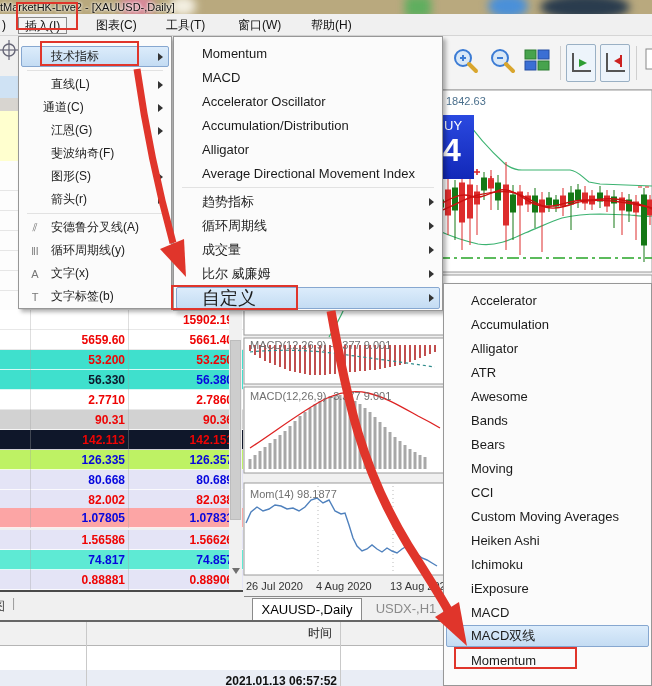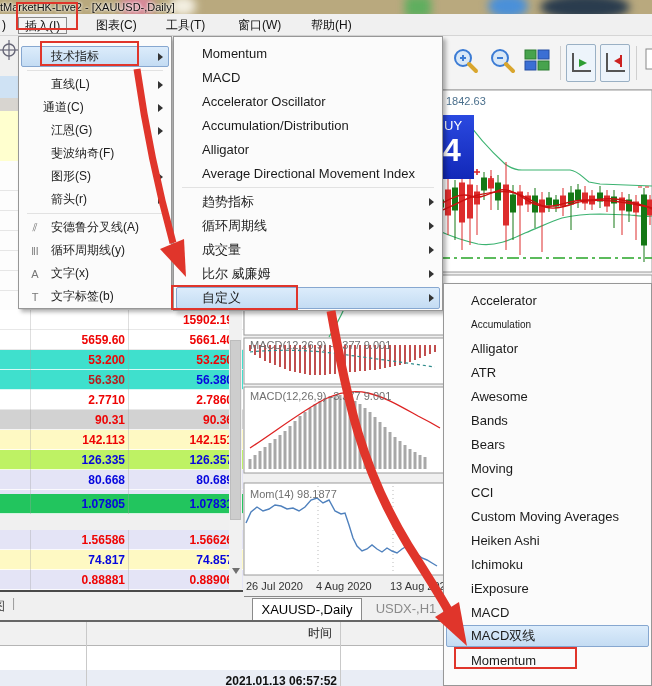--- a/index.html
+++ b/index.html
@@ -119,38 +119,38 @@
         <span class="mw-div" style="left: 30px;"></span>
         <span class="mw-div" style="left: 128px;"></span>
       </div>
       <div class="mw-row" style="top: 40px; background: rgb(63, 224, 205); border-bottom: 1px solid rgba(255, 255, 255, 0.8);">
         <span class="mw-cell" style="left: 30px; width: 95px; color: rgb(238, 4, 4);">53.200</span>
         <span class="mw-cell" style="left: 130px; width: 103px; color: rgb(238, 4, 4);">53.250</span>
         <span class="mw-div" style="left: 30px;"></span>
         <span class="mw-div" style="left: 128px;"></span>
       </div>
       <div class="mw-row" style="top: 60px; background: rgb(63, 224, 205); border-bottom: 1px solid rgba(255, 255, 255, 0.8);">
-        <span class="mw-cell" style="left: 30px; width: 95px; color: #b91c1c;">56.330</span>
+        <span class="mw-cell" style="left: 30px; width: 95px; color: #0f172a;">56.330</span>
         <span class="mw-cell" style="left: 130px; width: 103px; color: rgb(7, 7, 221);">56.380</span>
         <span class="mw-div" style="left: 30px;"></span>
         <span class="mw-div" style="left: 128px;"></span>
       </div>
       <div class="mw-row" style="top: 80px; background: rgb(255, 255, 255); border-bottom: 1px solid rgb(232, 232, 232);">
         <span class="mw-cell" style="left: 30px; width: 95px; color: rgb(238, 4, 4);">2.7710</span>
         <span class="mw-cell" style="left: 130px; width: 103px; color: rgb(238, 4, 4);">2.7860</span>
         <span class="mw-div" style="left: 30px;"></span>
         <span class="mw-div" style="left: 128px;"></span>
       </div>
       <div class="mw-row" style="top: 100px; background: rgb(210, 210, 210); border-bottom: 1px solid rgba(255, 255, 255, 0.8);">
         <span class="mw-cell" style="left: 30px; width: 95px; color: rgb(238, 4, 4);">90.31</span>
         <span class="mw-cell" style="left: 130px; width: 103px; color: rgb(238, 4, 4);">90.36</span>
         <span class="mw-div" style="left: 30px;"></span>
         <span class="mw-div" style="left: 128px;"></span>
       </div>
-      <div class="mw-row" style="top: 120px; background: #fef9c3; border-bottom: 1px solid rgba(255, 255, 255, 0.8);">
+      <div class="mw-row" style="top: 120px; background: #0f172a; border-bottom: 1px solid rgba(255, 255, 255, 0.8);">
         <span class="mw-cell" style="left: 30px; width: 95px; color: rgb(238, 4, 4);">142.113</span>
         <span class="mw-cell" style="left: 130px; width: 103px; color: rgb(238, 4, 4);">142.151</span>
         <span class="mw-div" style="left: 30px;"></span>
         <span class="mw-div" style="left: 128px;"></span>
       </div>
       <div class="mw-row" style="top: 140px; background: #bef264; border-bottom: 1px solid rgba(255, 255, 255, 0.8);">
         <span class="mw-cell" style="left: 30px; width: 95px; color: rgb(7, 7, 221);">126.335</span>
         <span class="mw-cell" style="left: 130px; width: 103px; color: rgb(7, 7, 221);">126.357</span>
         <span class="mw-div" style="left: 30px;"></span>
         <span class="mw-div" style="left: 128px;"></span>
@@ -160,33 +160,33 @@
         <span class="mw-cell" style="left: 130px; width: 103px; color: rgb(7, 7, 221);">80.689</span>
         <span class="mw-div" style="left: 30px;"></span>
         <span class="mw-div" style="left: 128px;"></span>
       </div>
       <div class="mw-row" style="top: 180px; background: rgb(228, 228, 246); border-bottom: 1px solid rgba(255, 255, 255, 0.8);">
         <span class="mw-cell" style="left: 30px; width: 95px; color: rgb(238, 4, 4);">82.002</span>
         <span class="mw-cell" style="left: 130px; width: 103px; color: rgb(238, 4, 4);">82.038</span>
         <span class="mw-div" style="left: 30px;"></span>
         <span class="mw-div" style="left: 128px;"></span>
       </div>
-      <div class="mw-row" style="top: 184px; background: #22c55e; border-bottom: 1px solid rgba(255, 255, 255, 0.8);">
+      <div class="mw-row" style="top: 198px; background: #fca5a5; border-bottom: 1px solid rgba(255, 255, 255, 0.8);">
         <span class="mw-cell" style="left: 30px; width: 95px; color: rgb(7, 7, 221);">1.07805</span>
         <span class="mw-cell" style="left: 130px; width: 103px; color: rgb(7, 7, 221);">1.07831</span>
         <span class="mw-div" style="left: 30px;"></span>
         <span class="mw-div" style="left: 128px;"></span>
       </div>
       <div class="mw-row" style="top: 220px; background: rgb(228, 228, 246); border-bottom: 1px solid rgba(255, 255, 255, 0.8);">
         <span class="mw-cell" style="left: 30px; width: 95px; color: rgb(238, 4, 4);">1.56586</span>
         <span class="mw-cell" style="left: 130px; width: 103px; color: rgb(238, 4, 4);">1.56626</span>
         <span class="mw-div" style="left: 30px;"></span>
         <span class="mw-div" style="left: 128px;"></span>
       </div>
-      <div class="mw-row" style="top: 240px; background: #fef9c3; border-bottom: 1px solid rgba(255, 255, 255, 0.8);">
+      <div class="mw-row" style="top: 240px; background: #5eead4; border-bottom: 1px solid rgba(255, 255, 255, 0.8);">
         <span class="mw-cell" style="left: 30px; width: 95px; color: rgb(7, 7, 221);">74.817</span>
         <span class="mw-cell" style="left: 130px; width: 103px; color: rgb(7, 7, 221);">74.857</span>
         <span class="mw-div" style="left: 30px;"></span>
         <span class="mw-div" style="left: 128px;"></span>
       </div>
       <div class="mw-row" style="top: 260px; background: rgb(228, 228, 246); border-bottom: 1px solid rgba(255, 255, 255, 0.8);">
         <span class="mw-cell" style="left: 30px; width: 95px; color: rgb(238, 4, 4);">0.88881</span>
         <span class="mw-cell" style="left: 130px; width: 103px; color: rgb(238, 4, 4);">0.88906</span>
         <span class="mw-div" style="left: 30px;"></span>
         <span class="mw-div" style="left: 128px;"></span>
@@ -509,31 +509,31 @@
         <span class="arrow"></span>
       </div>
       <div class="menu-item" style="height: 24px; font-size: 13px; padding-left: 28px;">
         <span class="lbl">成交量</span>
         <span class="arrow"></span>
       </div>
       <div class="menu-item" style="height: 24px; font-size: 13px; padding-left: 28px;">
         <span class="lbl">比尔 威廉姆</span>
         <span class="arrow"></span>
       </div>
-      <div class="menu-item" style="height: 24px; font-size: 13px; padding-left: 28px;">
+      <div class="menu-item" style="height: 24px; font-size: 18px; padding-left: 28px;">
         <div class="hl"></div>
         <span class="lbl">自定义</span>
         <span class="arrow"></span>
       </div>
     </div>
   <div class="menu" id="menu-custom" style="left: 443px; top: 283px; width: 209px; height: 403px; z-index: 42; overflow: hidden; padding-top: 4px;">
       <div class="menu-item" style="height: 24px; font-size: 13px; padding-left: 27px;">
         <span class="lbl">Accelerator</span>
       </div>
-      <div class="menu-item" style="height: 24px; font-size: 10px; padding-left: 27px; text-align: center;">
+      <div class="menu-item" style="height: 24px; font-size: 13px; padding-left: 27px; text-align: center;">
         <span class="lbl">Accumulation</span>
       </div>
       <div class="menu-item" style="height: 24px; font-size: 13px; padding-left: 27px;">
         <span class="lbl">Alligator</span>
       </div>
       <div class="menu-item" style="height: 24px; font-size: 13px; padding-left: 27px;">
         <span class="lbl">ATR</span>
       </div>
       <div class="menu-item" style="height: 24px; font-size: 13px; padding-left: 27px;">
         <span class="lbl">Awesome</span>

